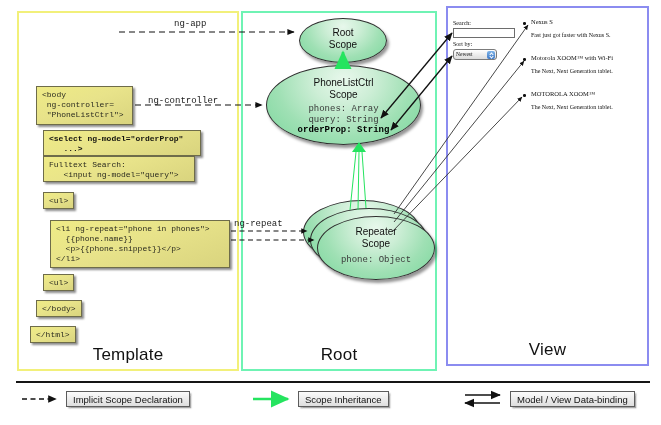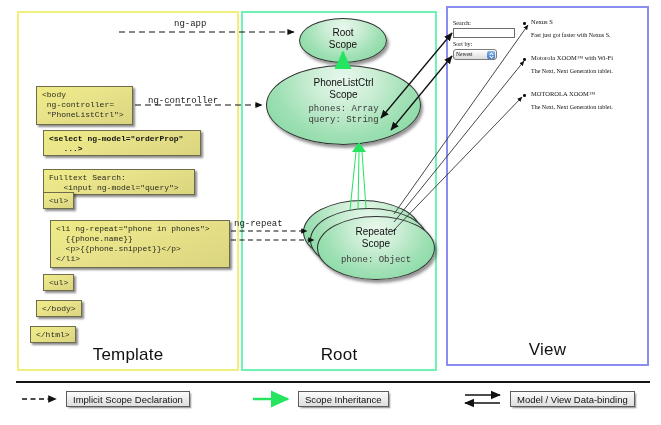--- a/index.html
+++ b/index.html
@@ -150,21 +150,21 @@
   </div>
 
 
   <div class="codebox" style="left:36px;  top:86px;  width:97px;  height:39px;">&lt;body
  ng-controller=
  "PhoneListCtrl"&gt;</div>
 
   <div class="codebox bold" style="left:43px; top:130px; width:158px; height:26px;">&lt;select ng-model="orderProp"
    ...&gt;</div>
 
-  <div class="codebox" style="left:43px;  top:169px; width:152px; height:26px;">Fulltext Search:
+  <div class="codebox" style="left:43px;  top:156px; width:152px; height:26px;">Fulltext Search:
    &lt;input ng-model="query"&gt;</div>
 
   <div class="codebox" style="left:43px;  top:192px; width:31px;  height:17px;">&lt;ul&gt;</div>
 
   <div class="codebox" style="left:50px;  top:220px; width:180px; height:48px;">&lt;li ng-repeat="phone in phones"&gt;
   {{phone.name}}
   &lt;p&gt;{{phone.snippet}}&lt;/p&gt;
 &lt;/li&gt;</div>
 
   <div class="codebox" style="left:43px;  top:274px; width:31px;  height:17px;">&lt;ul&gt;</div>
@@ -177,20 +177,21 @@
     <div class="title" style="padding-top:8px;white-space:pre;">Root
 Scope</div>
   </div>
 
   <div class="scope" style="left:266px;top:65px;width:155px;height:80px;">
     <div class="title" style="padding-top:11px;white-space:pre;">PhoneListCtrl
 Scope</div>
     <div class="props" style="margin-top:3px;">
       <div>phones: Array</div>
       <div>query: String</div>
+      <div style="font-weight:bold;color:#000;">orderProp: String</div>
     </div>
   </div>
 
   <div class="scope" style="left:303px;top:200px;width:118px;height:64px;"></div>
   <div class="scope" style="left:310px;top:208px;width:118px;height:64px;"></div>
   <div class="scope" style="left:317px;top:216px;width:118px;height:64px;">
     <div class="title" style="padding-top:9px;white-space:pre;">Repeater
 Scope</div>
     <div class="props" style="margin-top:5px;">
       <div>phone: Object</div>

